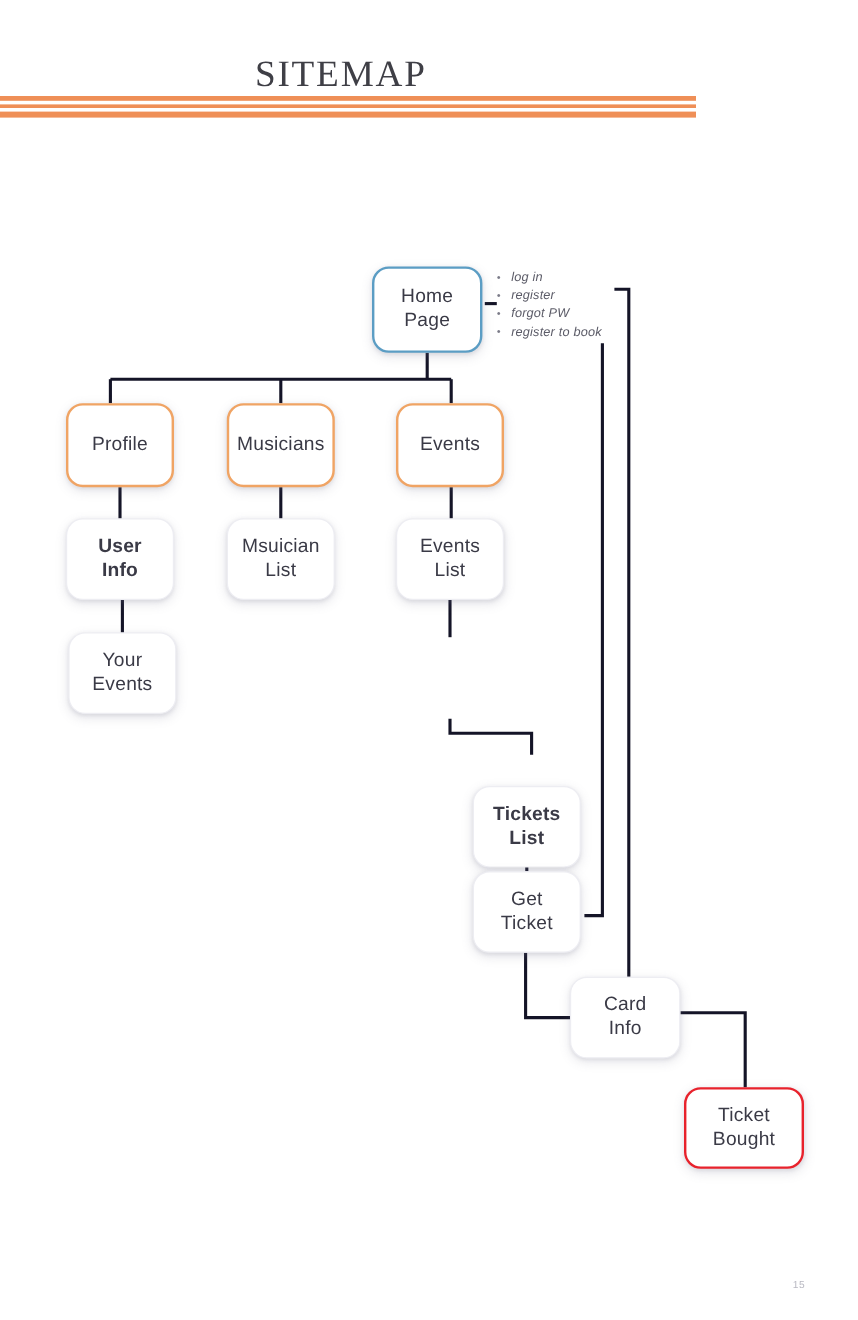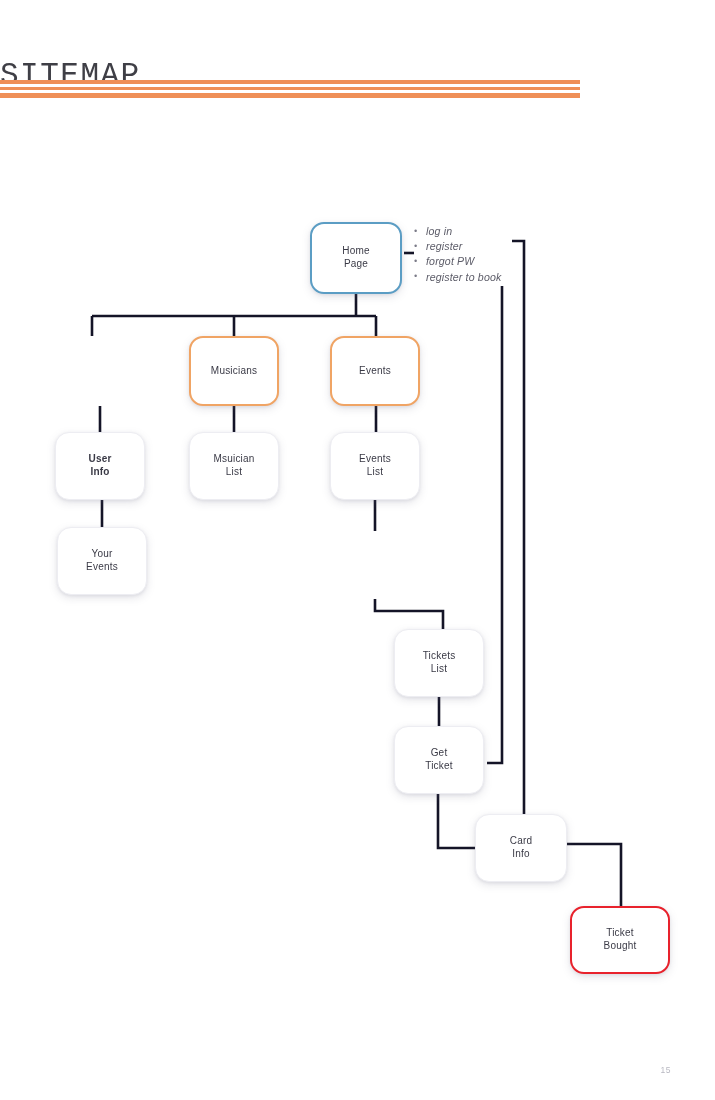--- a/index.html
+++ b/index.html
@@ -14,28 +14,27 @@
     overflow: hidden;
     font-family: "Liberation Sans", sans-serif;
   }
 
   
   #header-title {
     position: absolute;
     left: 0;
     top: 44px;
     width: 568px;
-    text-align: left;
-    font-family: Liberation Mono, monospace;
+    text-align: center;
+    font-family: Liberation Serif, serif;
     font-size: 31px;
     font-weight: 300;
     letter-spacing: 1.5px;
     color: #3f3f46;
     white-space: nowrap;
-    margin-top: 14px;
   }
   #header-rules {
     position: absolute;
     left: 0;
     top: 80px;
     width: 580px;
     height: 22px;
   }
   .rule {
     position: absolute;
@@ -68,21 +67,21 @@
     background: #ffffff;
     border-radius: 14px;
     border: 1.6px solid #e8e8ee;
     box-shadow: 0 3px 9px rgba(110,110,135,0.18),
                 0 1px 3px rgba(110,110,135,0.12);
     display: flex;
     align-items: center;
     justify-content: center;
     text-align: center;
     color: #3a3a46;
-    font-size: 10px;
+    font-size: 16px;
     font-weight: 400;
     line-height: 1.28;
     letter-spacing: 0.2px;
   }
   .node.accent-blue   { border-color: #5b9dc4; border-width: 2px; }
   .node.accent-orange { border-color: #f0a464; border-width: 2px; }
   .node.accent-red    { border-color: #e8222c; border-width: 2px; }
   .node.accent-none   { border-color: #ededf2; }
 
   .node-label { white-space: pre-line; display: block; }
@@ -172,20 +171,23 @@
 
       <path d="M404,253 L414,253"></path>
     </g>
   </svg>
 
   <div class="node accent-blue" style="left:310px; top:222px; width:92px; height:72px;">
     <span class="node-label">Home
 Page</span>
   </div>
 
+  <div class="node accent-orange" style="left:55px; top:336px; width:90px; height:70px;">
+    <span class="node-label">Profile</span>
+  </div>
 
   <div class="node accent-orange" style="left:189px; top:336px; width:90px; height:70px;text-align:center;">
     <span class="node-label">Musicians</span>
   </div>
 
   <div class="node accent-orange" style="left:330px; top:336px; width:90px; height:70px;">
     <span class="node-label">Events</span>
   </div>
 
   <div class="node accent-none" style="left:55px; top:432px; width:90px; height:68px;font-weight:bold;">
@@ -202,21 +204,21 @@
     <span class="node-label">Events
 List</span>
   </div>
 
   <div class="node accent-none" style="left:57px; top:527px; width:90px; height:68px;">
     <span class="node-label">Your
 Events</span>
   </div>
 
 
-  <div class="node accent-none" style="left:394px; top:629px; width:90px; height:68px;">
+  <div class="node accent-none" style="left:394px; top:655px; width:90px; height:68px;font-weight:bold;">
     <span class="node-label">Tickets
 List</span>
   </div>
 
   <div class="node accent-none" style="left:394px; top:726px; width:90px; height:68px;">
     <span class="node-label">Get
 Ticket</span>
   </div>
 
   <div class="node accent-none" style="left:475px; top:814px; width:92px; height:68px;">

